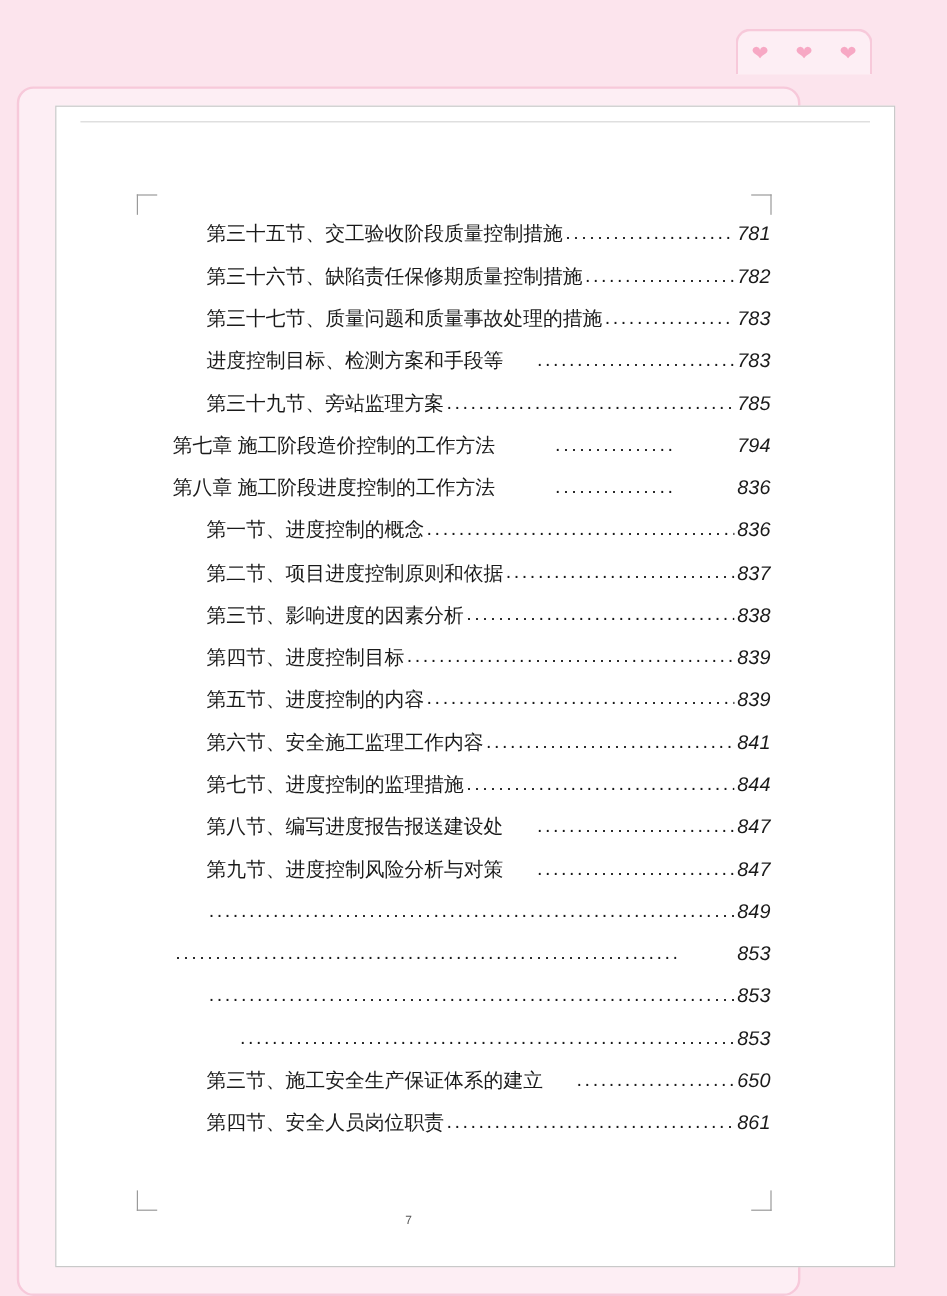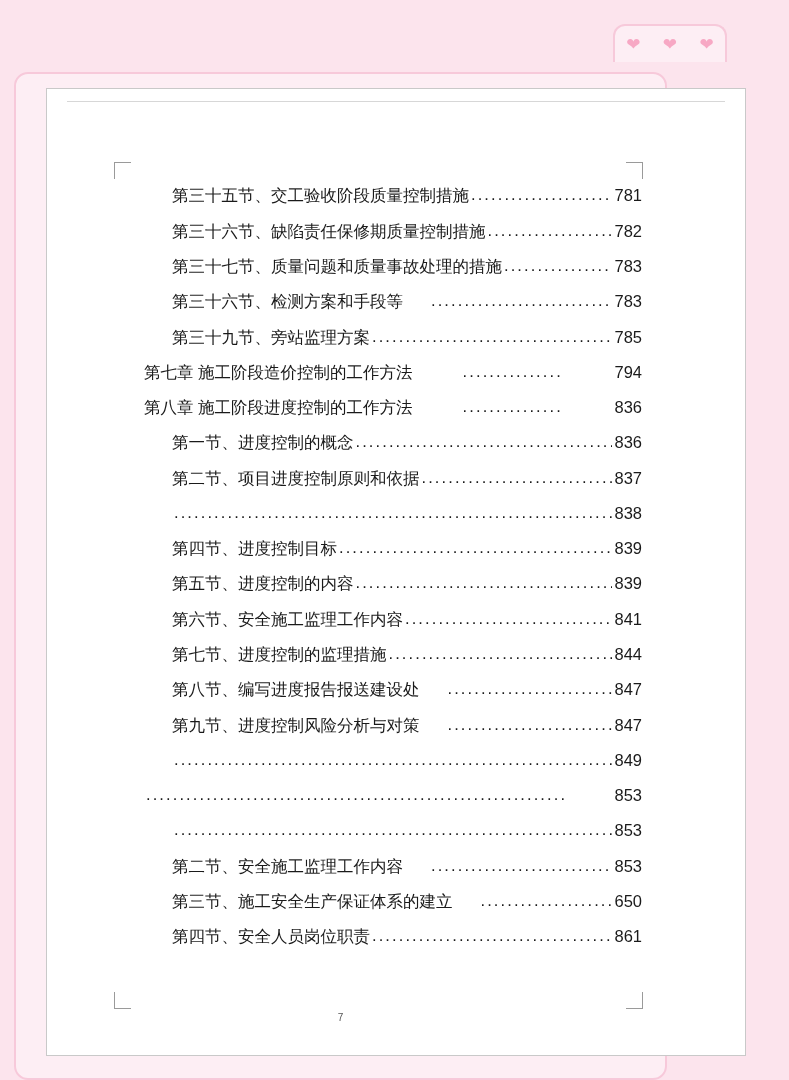--- a/index.html
+++ b/index.html
@@ -117,20 +117,21 @@
     letter-spacing: 2.1px;
     position: relative;
     top: -1px;
   }
   .toc-row .gap {
     flex: 1 1 auto;
   }
   .toc-row .pageno {
     flex: 0 0 auto;
     text-align: center;
+    font-style: italic;
   }
 
   
   .lvl-chapter { padding-left: 30px; gap: 48px; }
   .lvl-section { padding-left: 58px; }
 
   .footer-num {
     position: absolute;
     left: 0;
     right: 0;
@@ -172,21 +173,21 @@
           <span class="label">第三十六节、缺陷责任保修期质量控制措施</span>
           <span class="dots">................................................................................</span>
           <span class="pageno">782</span>
         </div>
         <div class="toc-row lvl-section">
           <span class="label">第三十七节、质量问题和质量事故处理的措施</span>
           <span class="dots">................................................................................</span>
           <span class="pageno">783</span>
         </div>
         <div class="toc-row lvl-section">
-          <span class="label">第三十六节、检测方案和手段等</span>
+          <span class="label">进度控制目标、检测方案和手段等</span>
           <span class="gap" style="flex: 0 0 26px;"></span>
           <span class="dots">................................................................................</span>
           <span class="pageno">783</span>
         </div>
         <div class="toc-row lvl-section">
           <span class="label">第三十九节、旁站监理方案</span>
           <span class="dots">................................................................................</span>
           <span class="pageno">785</span>
         </div>
         <div class="toc-row lvl-chapter">
@@ -203,20 +204,21 @@
           <span class="label">第一节、进度控制的概念</span>
           <span class="dots">................................................................................</span>
           <span class="pageno">836</span>
         </div>
         <div class="toc-row lvl-section">
           <span class="label">第二节、项目进度控制原则和依据</span>
           <span class="dots">................................................................................</span>
           <span class="pageno">837</span>
         </div>
         <div class="toc-row lvl-section">
+          <span class="label">第三节、影响进度的因素分析</span>
           <span class="dots">................................................................................</span>
           <span class="pageno">838</span>
         </div>
         <div class="toc-row lvl-section">
           <span class="label">第四节、进度控制目标</span>
           <span class="dots">................................................................................</span>
           <span class="pageno">839</span>
         </div>
         <div class="toc-row lvl-section">
           <span class="label">第五节、进度控制的内容</span>
@@ -251,21 +253,20 @@
         </div>
         <div class="toc-row lvl-chapter">
           <span class="dots">................................................................................</span>
           <span class="pageno">853</span>
         </div>
         <div class="toc-row lvl-section">
           <span class="dots">................................................................................</span>
           <span class="pageno">853</span>
         </div>
         <div class="toc-row lvl-section">
-          <span class="label">第二节、安全施工监理工作内容</span>
           <span class="gap" style="flex: 0 0 26px;"></span>
           <span class="dots">................................................................................</span>
           <span class="pageno">853</span>
         </div>
         <div class="toc-row lvl-section">
           <span class="label">第三节、施工安全生产保证体系的建立</span>
           <span class="gap" style="flex: 0 0 26px;"></span>
           <span class="dots">................................................................................</span>
           <span class="pageno">650</span>
         </div>

